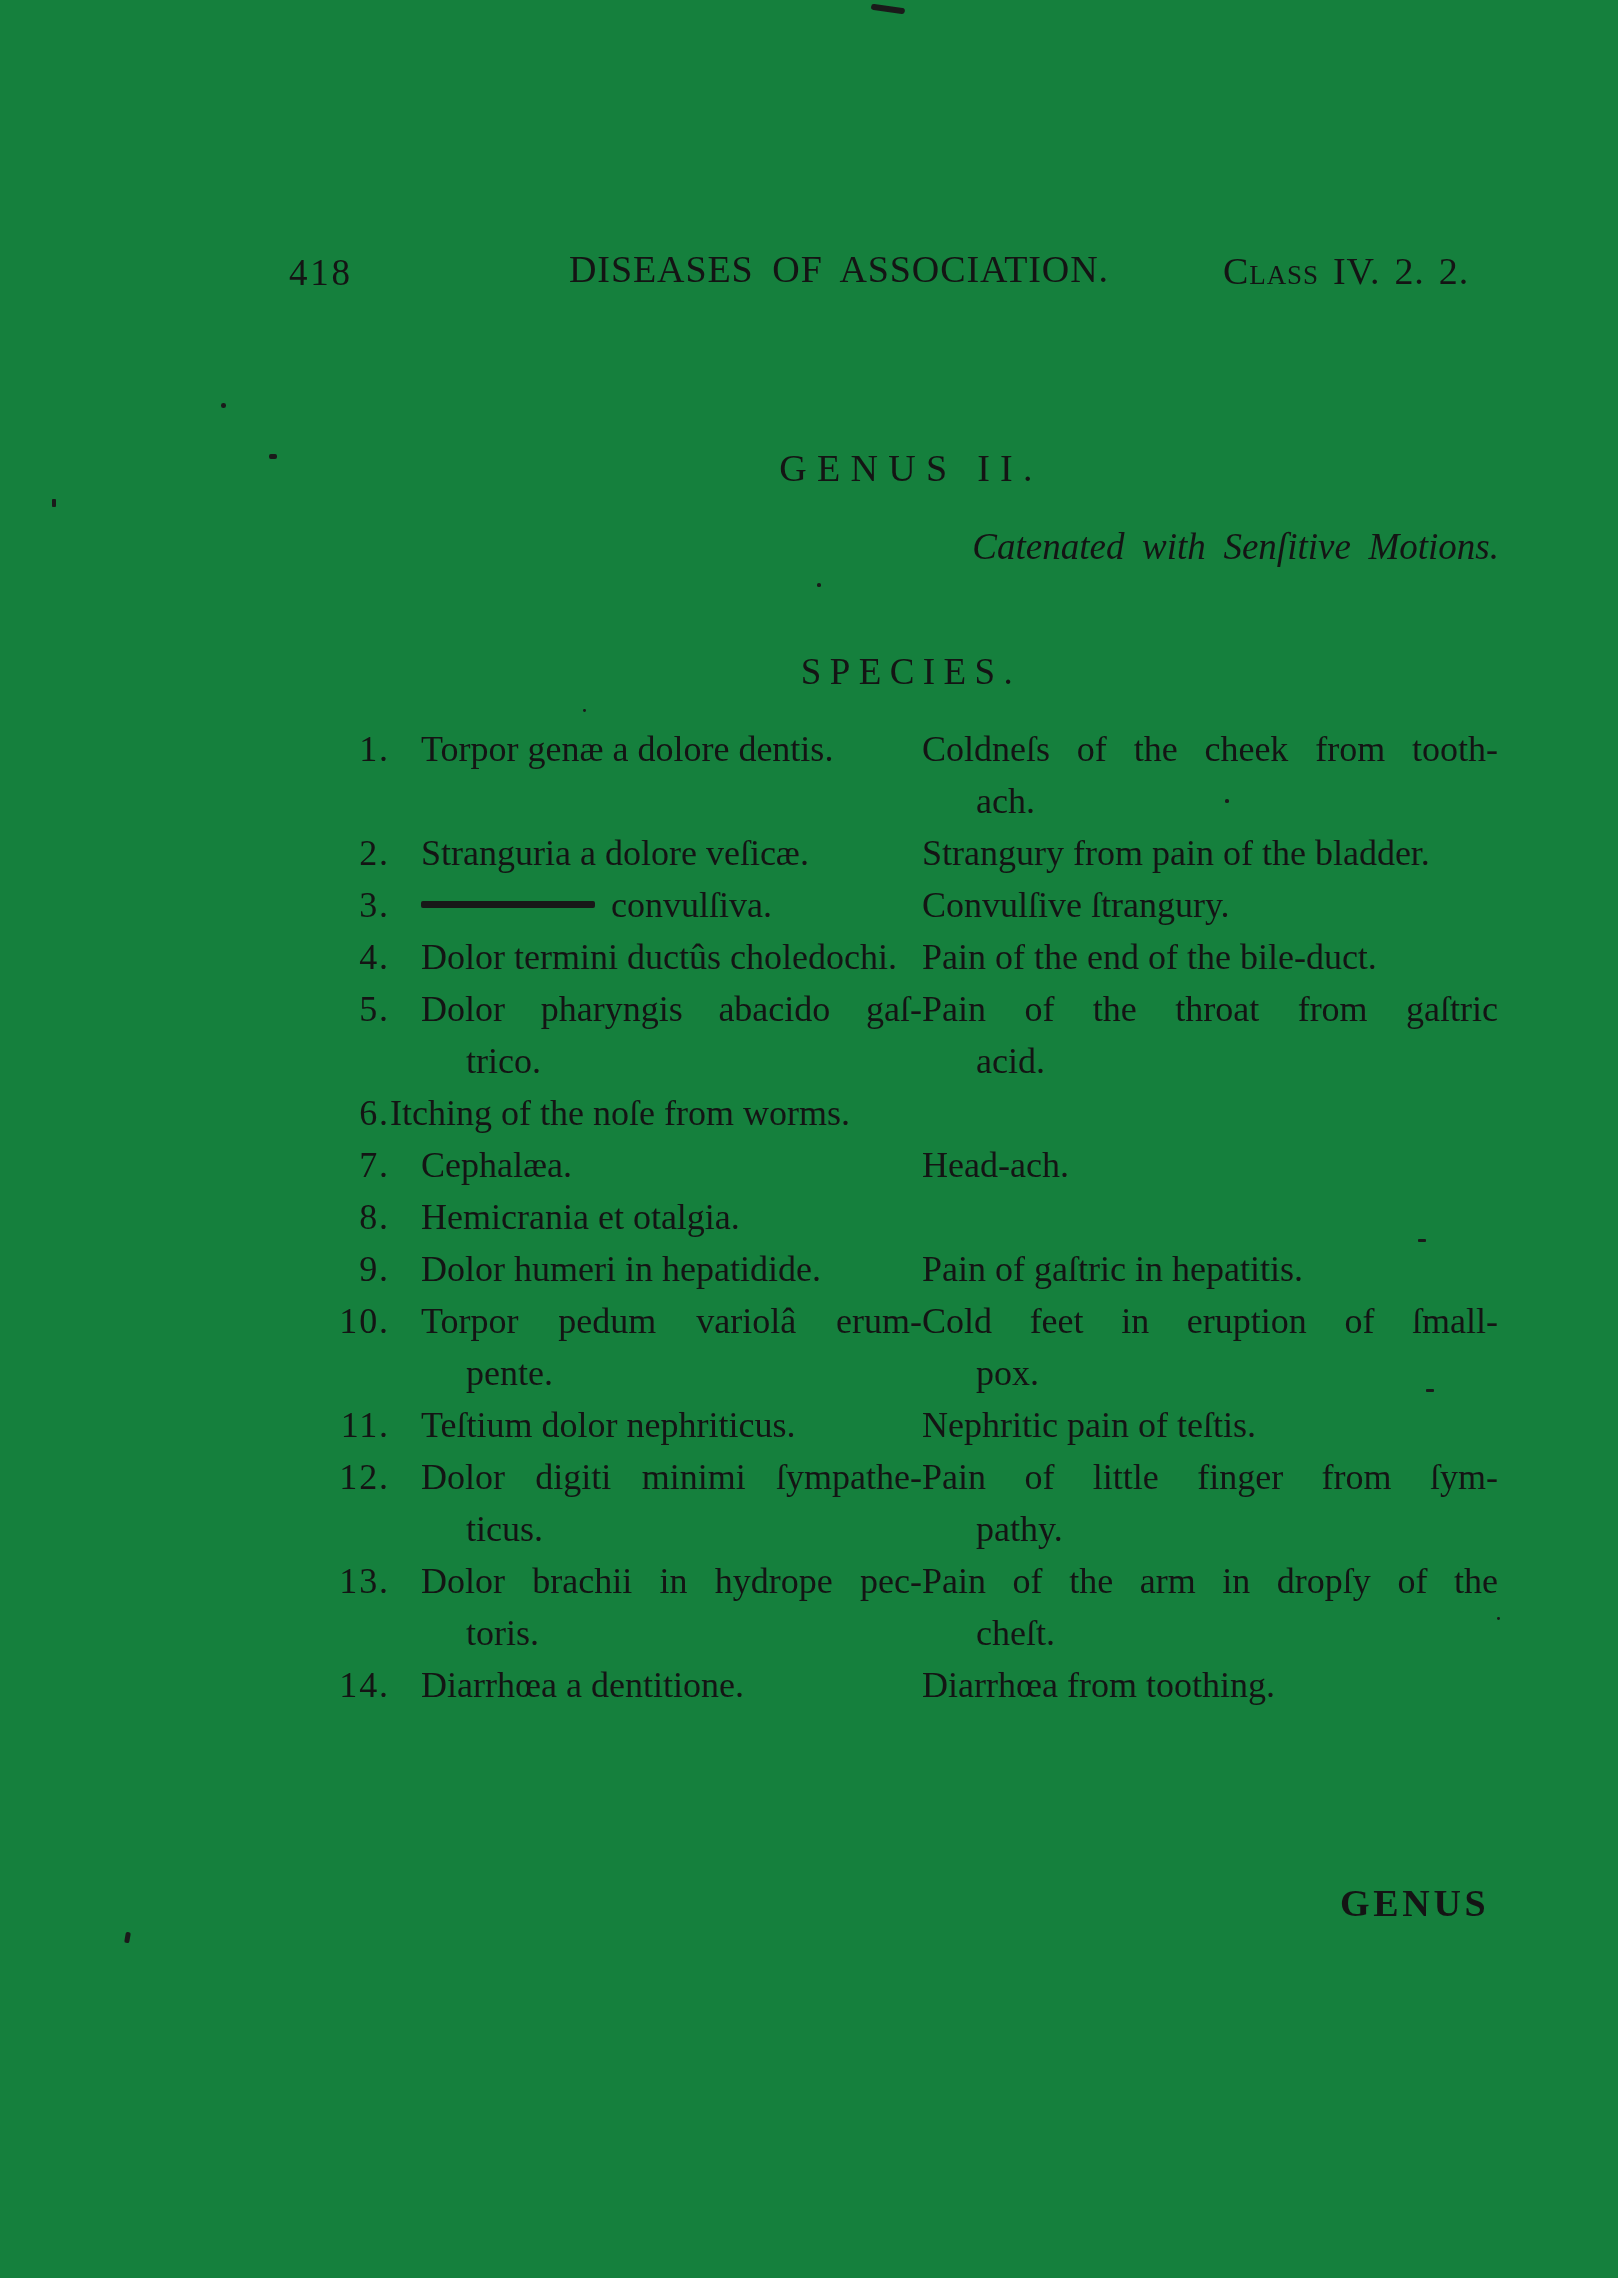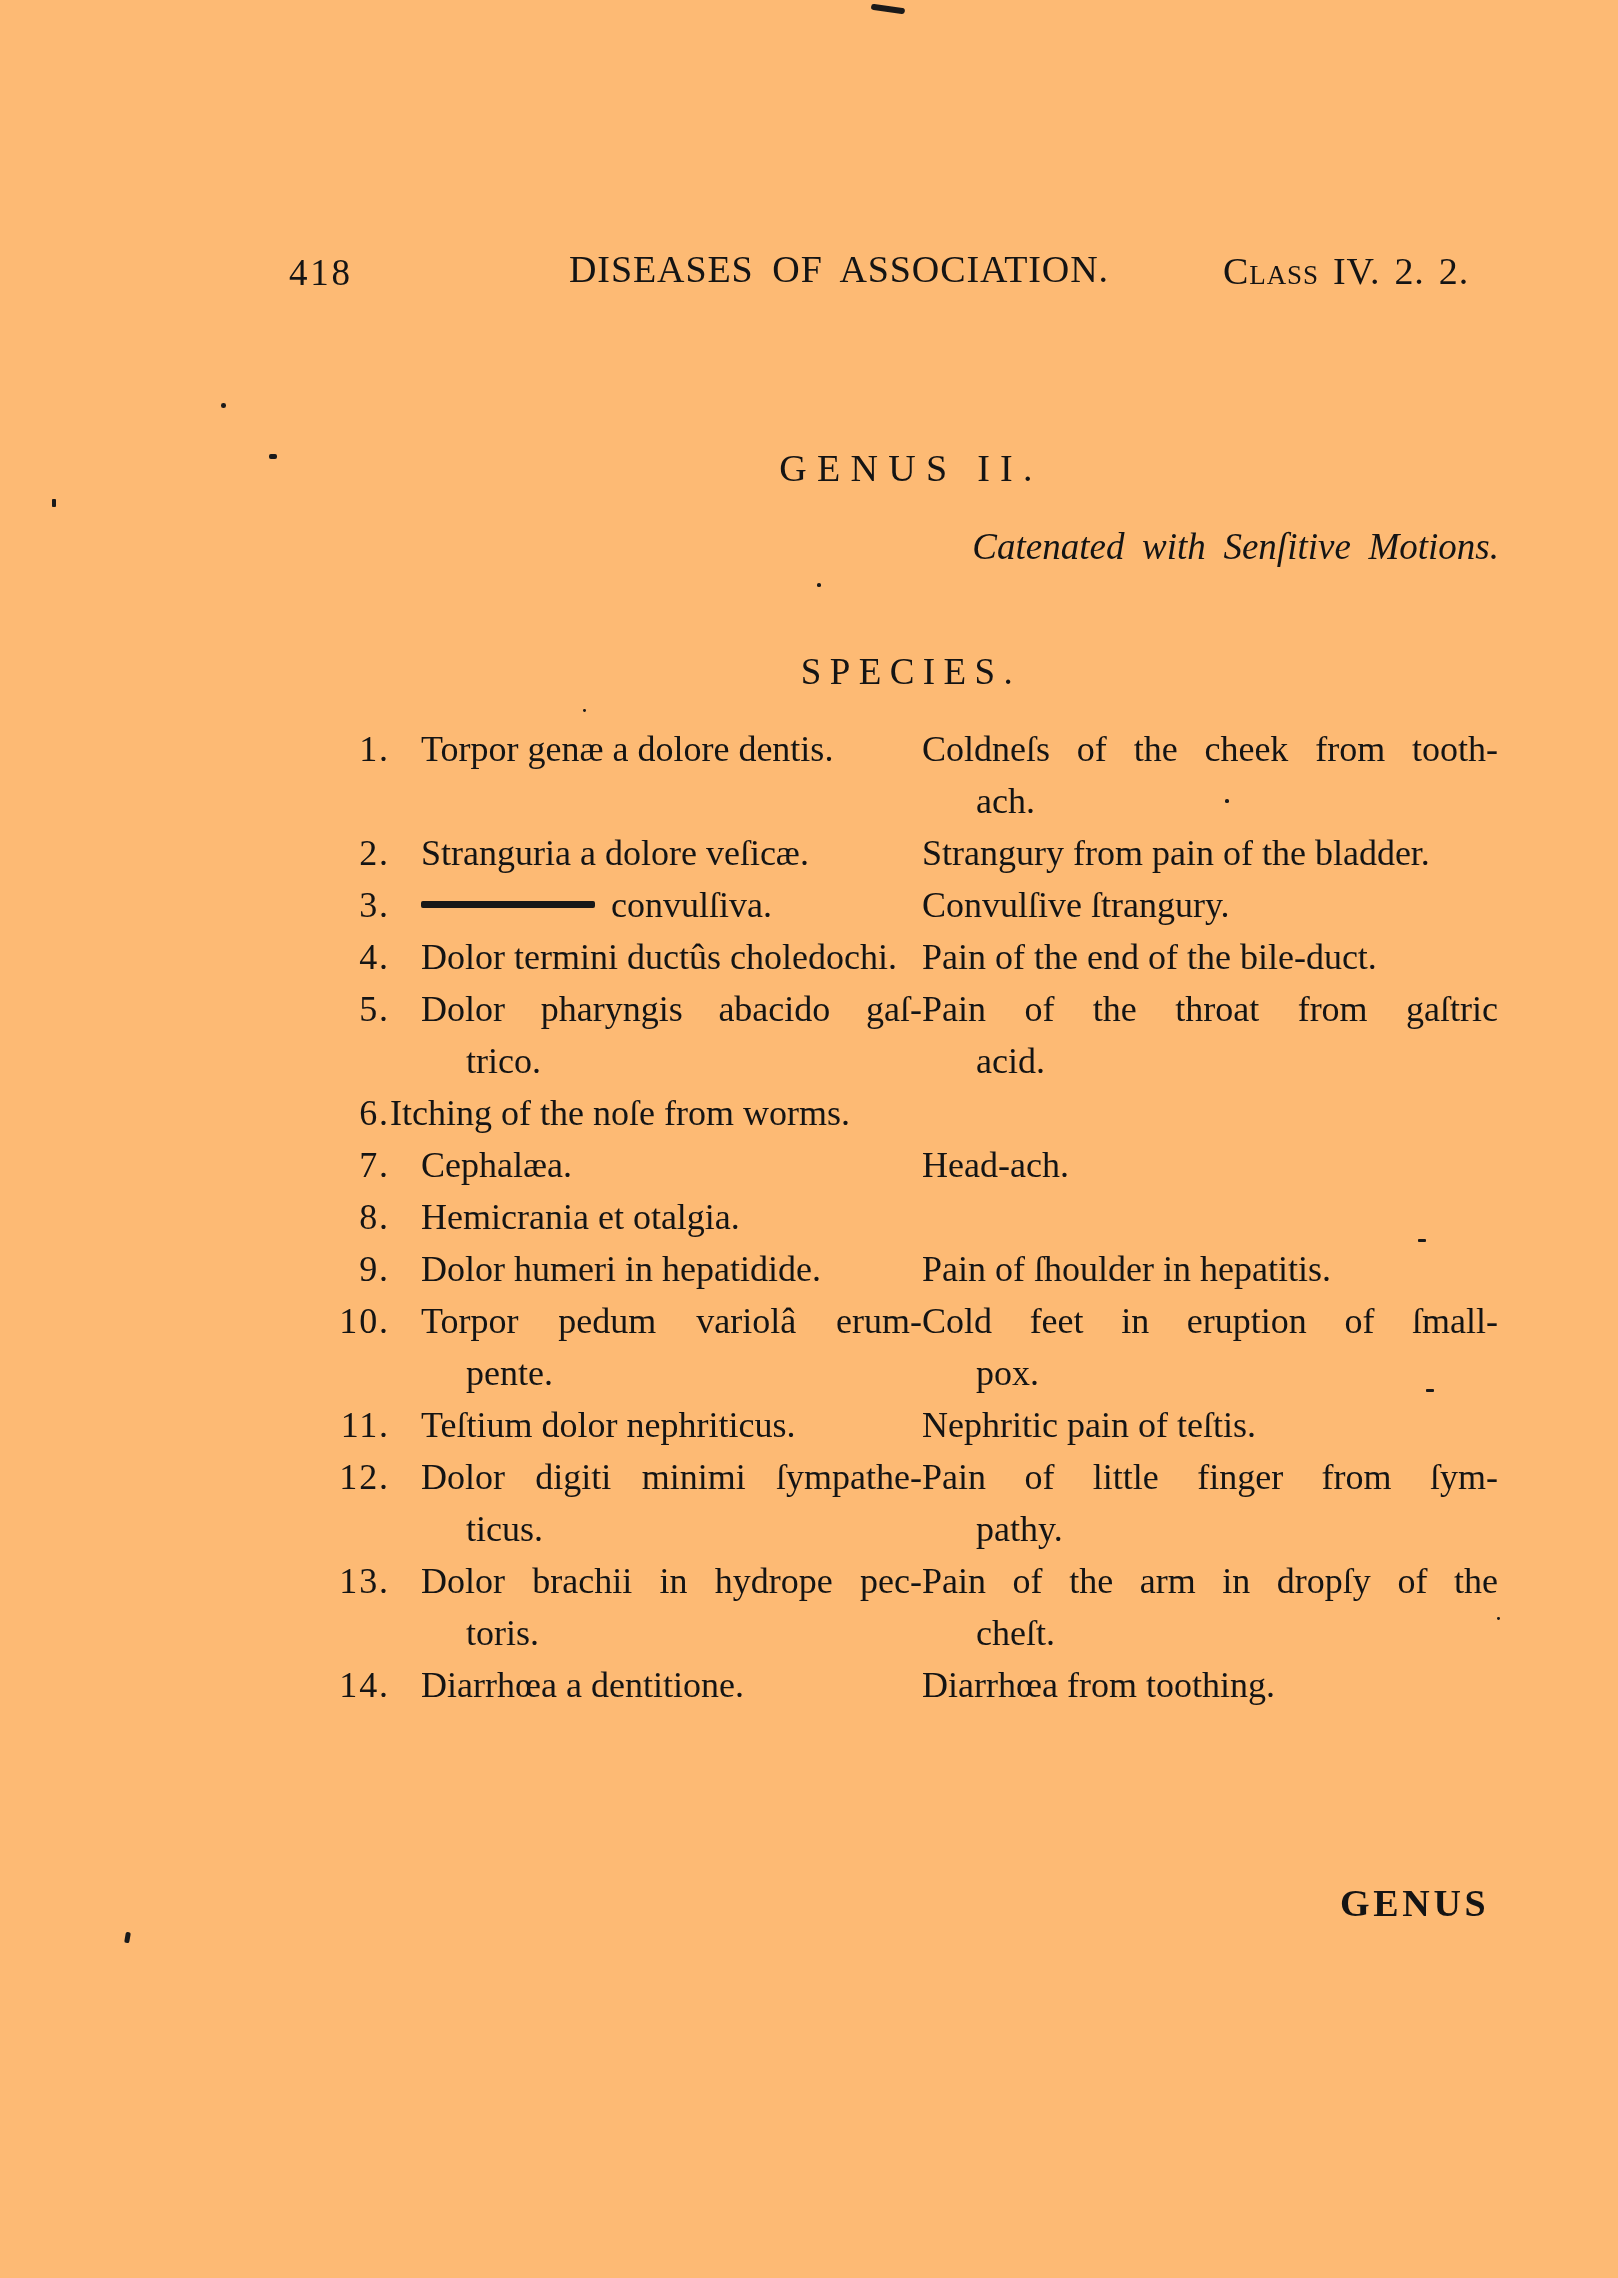--- a/index.html
+++ b/index.html
@@ -1,17 +1,17 @@
 <!DOCTYPE html>
 <html style="font-size:15px"><head>
 <meta charset="utf-8">
 <style>
   html,body{margin:0;padding:0;background:#ffffff;}
   .page{
-    position:relative;width:1619px;height:2279px;background:#fdba74;
+    position:relative;width:1619px;height:2279px;background:#15803d;
     color:#141414;font-family:"Liberation Serif","DejaVu Serif",serif;
     overflow:hidden;
   }
   
   .page-number{position:absolute;left:289px;top:251px;font-size:37px;letter-spacing:2.8px;}
   .running-title{position:absolute;left:569px;top:247px;font-size:38px;letter-spacing:0.9px;word-spacing:8.4px;}
   .class-label{position:absolute;left:1223px;top:249px;font-size:38px;font-variant:small-caps;letter-spacing:0.9px;word-spacing:3.7px;}
   .genus-heading{position:absolute;left:323px;width:1176px;top:446px;text-align:center;font-size:38px;letter-spacing:10.3px;}
   .genus-subtitle{position:absolute;left:323px;width:1176px;top:525px;text-align:right;font-size:37px;font-style:italic;word-spacing:8.4px;}
   .species-heading{position:absolute;left:323px;width:1176px;top:650px;text-align:center;font-size:37px;letter-spacing:8.4px;}
@@ -144,21 +144,21 @@
           <div class="line">Hemicrania et otalgia.</div>
         </div>
   </div>
 
   <div class="row">
     <div class="num">9.</div>
     <div class="lat">
           <div class="line">Dolor humeri in hepatidide.</div>
         </div>
     <div class="eng">
-          <div class="line">Pain of ſhoulder in hepatitis.</div>
+          <div class="line">Pain of gaſtric in hepatitis.</div>
         </div>
   </div>
 
   <div class="row">
     <div class="num">10.</div>
     <div class="lat">
           <div class="line just">Torpor pedum variolâ erum-</div>
           <div class="line indent">pente.</div>
         </div>
     <div class="eng">

